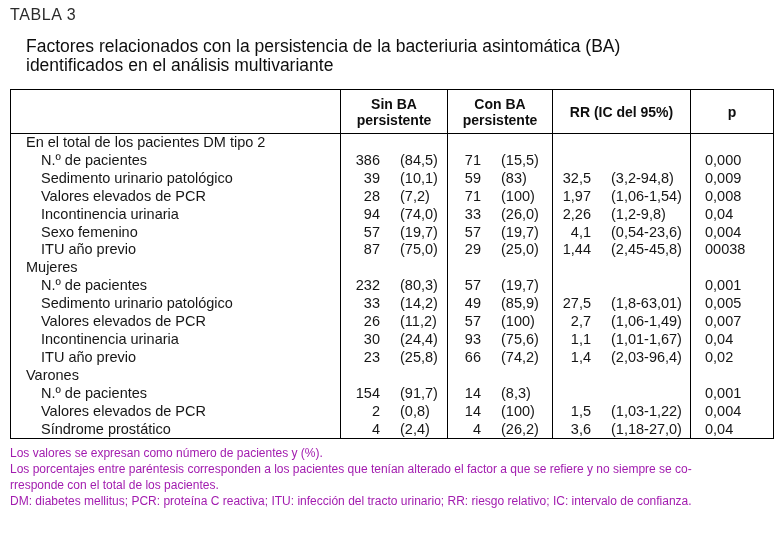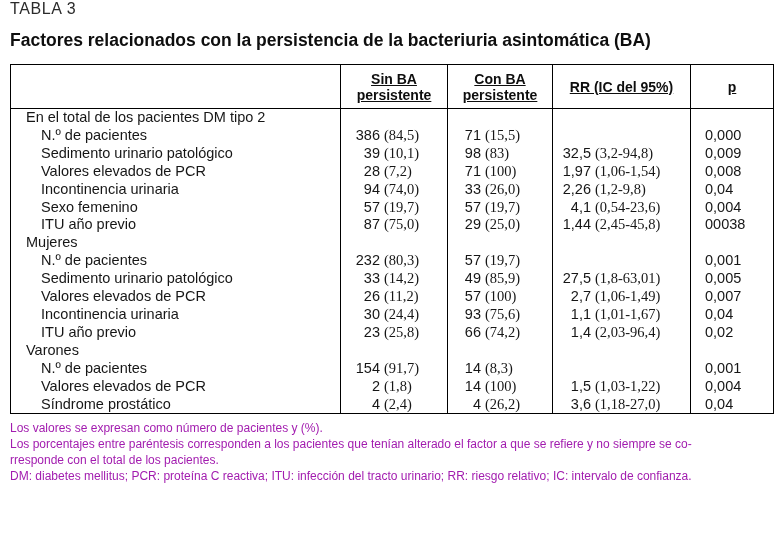--- a/index.html
+++ b/index.html
@@ -2,31 +2,31 @@
 <html><head>
 <meta charset="utf-8">
 <style>
   html, body { margin: 0; padding: 0; background: #fff; }
   body {
     width: 778px; height: 537px;
     font-family: "Liberation Sans", sans-serif;
     color: #161616;
     overflow: hidden;
   }
-  .page { padding: 0 5px 0 10px; }
+  .page { padding: 6px 5px 0 10px; }
 
   .table-label {
     font-size: 16px;
     letter-spacing: 0.6px;
     color: #2b2b2b;
   }
   .table-title {
-    margin: 13px 0 0 0;
+    margin: 13px 0 0 16px;
     font-size: 17.5px;
-    font-weight: 700;
+    font-weight: 400;
     line-height: 19px;
     color: #0e0e0e;
   }
   .title-line { display: block; }
 
   table.results {
     margin-top: 14px;
     border-collapse: collapse;
     table-layout: fixed;
     width: 763px;
@@ -36,35 +36,34 @@
   th:last-child, td:last-child { border-right: 0; }
   thead th {
     border-bottom: 1.2px solid #000;
     height: 43px;
     text-align: center;
     vertical-align: middle;
     font-size: 14px;
     font-weight: 700;
     line-height: 16px;
     color: #0e0e0e;
-    text-decoration: underline;
   }
   tbody td {
     height: 17.9px;
     font-size: 14.5px;
     line-height: 17.9px;
     white-space: nowrap;
     vertical-align: middle;
     color: #161616;
   }
   td.c-factor { text-align: left; padding-left: 15px; margin-left: 9px; }
   td.c-factor.indent { padding-left: 30px; }
   td.c-val { text-align: left; }
   .c-val .n { display: inline-block; text-align: right; }
-  .c-val .pc { margin-left: 4px; font-family: Liberation Serif, serif; }
+  .c-val .pc { margin-left: 20px; }
   td.c-sin { padding-left: 12px; }
   td.c-sin .n { width: 27px; }
   td.c-con { padding-left: 14px; }
   td.c-con .n { width: 19px; }
   td.c-rr  { padding-left: 9px; }
   td.c-rr .n { width: 29px; }
   td.c-p   { padding-left: 14px; text-align: left; }
 
   .footnotes {
     margin-top: 6px;
@@ -76,20 +75,21 @@
 </style>
 </head>
 <body>
 
 <div class="page">
 
   <div class="table-label">TABLA 3</div>
 
   <h1 class="table-title">
     <span class="title-line">Factores relacionados con la persistencia de la bacteriuria asintomática (BA)</span>
+    <span class="title-line">identificados en el análisis multivariante</span>
   </h1>
 
   <table class="results">
     <colgroup>
       <col style="width:330px">
       <col style="width:107px">
       <col style="width:105px">
       <col style="width:138px">
       <col style="width:83px">
     </colgroup>
@@ -119,21 +119,21 @@
         <tr>
           <td class="c-factor indent">N.º de pacientes</td>
           <td class="c-val c-sin"><span class="n">386</span><span class="pc">(84,5)</span></td>
           <td class="c-val c-con"><span class="n">71</span><span class="pc">(15,5)</span></td>
           <td class="c-val c-rr"></td>
           <td class="c-p">0,000</td>
         </tr>
         <tr>
           <td class="c-factor indent">Sedimento urinario patológico</td>
           <td class="c-val c-sin"><span class="n">39</span><span class="pc">(10,1)</span></td>
-          <td class="c-val c-con"><span class="n">98</span><span class="pc">(83)</span></td>
+          <td class="c-val c-con"><span class="n">59</span><span class="pc">(83)</span></td>
           <td class="c-val c-rr"><span class="n">32,5</span><span class="pc">(3,2-94,8)</span></td>
           <td class="c-p">0,009</td>
         </tr>
         <tr>
           <td class="c-factor indent">Valores elevados de PCR</td>
           <td class="c-val c-sin"><span class="n">28</span><span class="pc">(7,2)</span></td>
           <td class="c-val c-con"><span class="n">71</span><span class="pc">(100)</span></td>
           <td class="c-val c-rr"><span class="n">1,97</span><span class="pc">(1,06-1,54)</span></td>
           <td class="c-p">0,008</td>
         </tr>
@@ -209,21 +209,21 @@
         </tr>
         <tr>
           <td class="c-factor indent">N.º de pacientes</td>
           <td class="c-val c-sin"><span class="n">154</span><span class="pc">(91,7)</span></td>
           <td class="c-val c-con"><span class="n">14</span><span class="pc">(8,3)</span></td>
           <td class="c-val c-rr"></td>
           <td class="c-p">0,001</td>
         </tr>
         <tr>
           <td class="c-factor indent">Valores elevados de PCR</td>
-          <td class="c-val c-sin"><span class="n">2</span><span class="pc">(1,8)</span></td>
+          <td class="c-val c-sin"><span class="n">2</span><span class="pc">(0,8)</span></td>
           <td class="c-val c-con"><span class="n">14</span><span class="pc">(100)</span></td>
           <td class="c-val c-rr"><span class="n">1,5</span><span class="pc">(1,03-1,22)</span></td>
           <td class="c-p">0,004</td>
         </tr>
         <tr>
           <td class="c-factor indent">Síndrome prostático</td>
           <td class="c-val c-sin"><span class="n">4</span><span class="pc">(2,4)</span></td>
           <td class="c-val c-con"><span class="n">4</span><span class="pc">(26,2)</span></td>
           <td class="c-val c-rr"><span class="n">3,6</span><span class="pc">(1,18-27,0)</span></td>
           <td class="c-p">0,04</td>

